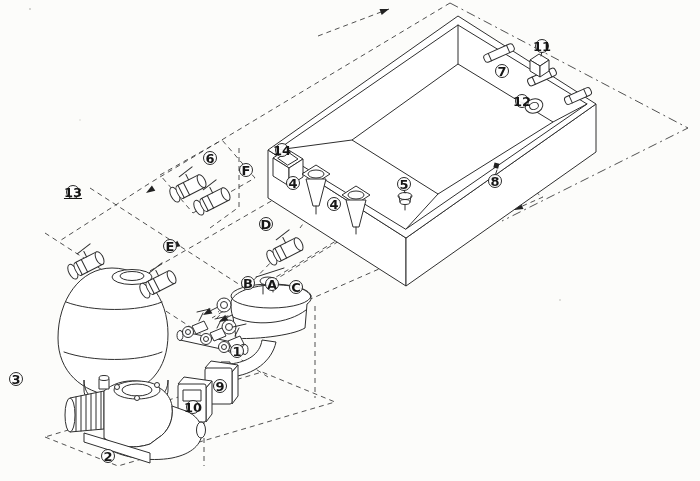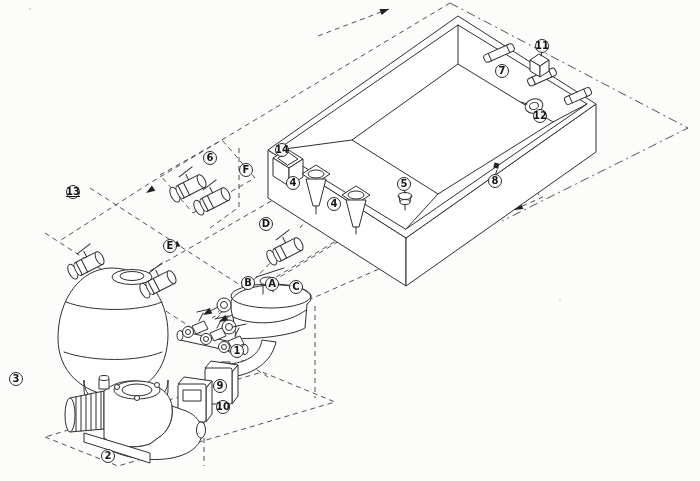--- a/index.html
+++ b/index.html
@@ -7,21 +7,21 @@
         font-family:"DejaVu Sans",sans-serif;}
   svg{position:absolute;left:0;top:0;}
   .ln{stroke:#2f2f2f;stroke-width:1;fill:none;stroke-linecap:round;stroke-linejoin:round;}
   .lnw{stroke:#2f2f2f;stroke-width:1;fill:#ffffff;stroke-linejoin:round;}
   .dash{stroke:#3d3d3d;stroke-width:0.9;fill:none;stroke-dasharray:5 4;}
   .dashdot{stroke:#3d3d3d;stroke-width:0.9;fill:none;stroke-dasharray:9 4 2 4;}
   .blk{fill:#222;stroke:none;}
   .callout-layer{position:absolute;left:0;top:0;width:700px;height:481px;pointer-events:none;}
   .callout{position:absolute;width:12px;height:12px;border:1px solid #2b2b2b;border-radius:50%;
            background:rgba(255,255,255,.92);color:#161616;display:flex;align-items:center;
-           justify-content:center;font-size:10px;font-weight:600;line-height:1;
+           justify-content:center;font-size:13px;font-weight:600;line-height:1;
            transform:translate(-50%,-50%);}
 </style>
 </head>
 <body>
 
 <div class="page">
 
 <svg width="700" height="481" viewBox="0 0 700 481">
 
   <g>
@@ -258,23 +258,23 @@
       <div class="callout" style="left: 237px; top: 351px;">1</div>
       <div class="callout" style="left: 108px; top: 456px;">2</div>
       <div class="callout" style="left: 16px; top: 379px;">3</div>
       <div class="callout" style="left: 293px; top: 183px;">4</div>
       <div class="callout" style="left: 334px; top: 204px;">4</div>
       <div class="callout" style="left: 404px; top: 184px;">5</div>
       <div class="callout" style="left: 210px; top: 158px;">6</div>
       <div class="callout" style="left: 502px; top: 71px;">7</div>
       <div class="callout" style="left: 495px; top: 181px;">8</div>
       <div class="callout" style="left: 220px; top: 386px;">9</div>
-      <div class="callout" style="left: 193px; top: 407px; margin-left: 30px;">10</div>
+      <div class="callout" style="left: 193px; top: 407px;">10</div>
       <div class="callout" style="left: 542px; top: 46px;">11</div>
-      <div class="callout" style="left: 540px; top: 101px; margin-top: 15px;">12</div>
+      <div class="callout" style="left: 522px; top: 101px;">12</div>
       <div class="callout" style="left: 73px; top: 192px; text-decoration: underline;">13</div>
       <div class="callout" style="left: 282px; top: 150px;">14</div>
       <div class="callout" style="left: 272px; top: 284px;">A</div>
       <div class="callout" style="left: 248px; top: 283px;">B</div>
       <div class="callout" style="left: 296px; top: 287px;">C</div>
       <div class="callout" style="left: 266px; top: 224px;">D</div>
       <div class="callout" style="left: 170px; top: 246px;">E</div>
       <div class="callout" style="left: 246px; top: 170px;">F</div>
     </div>
 

